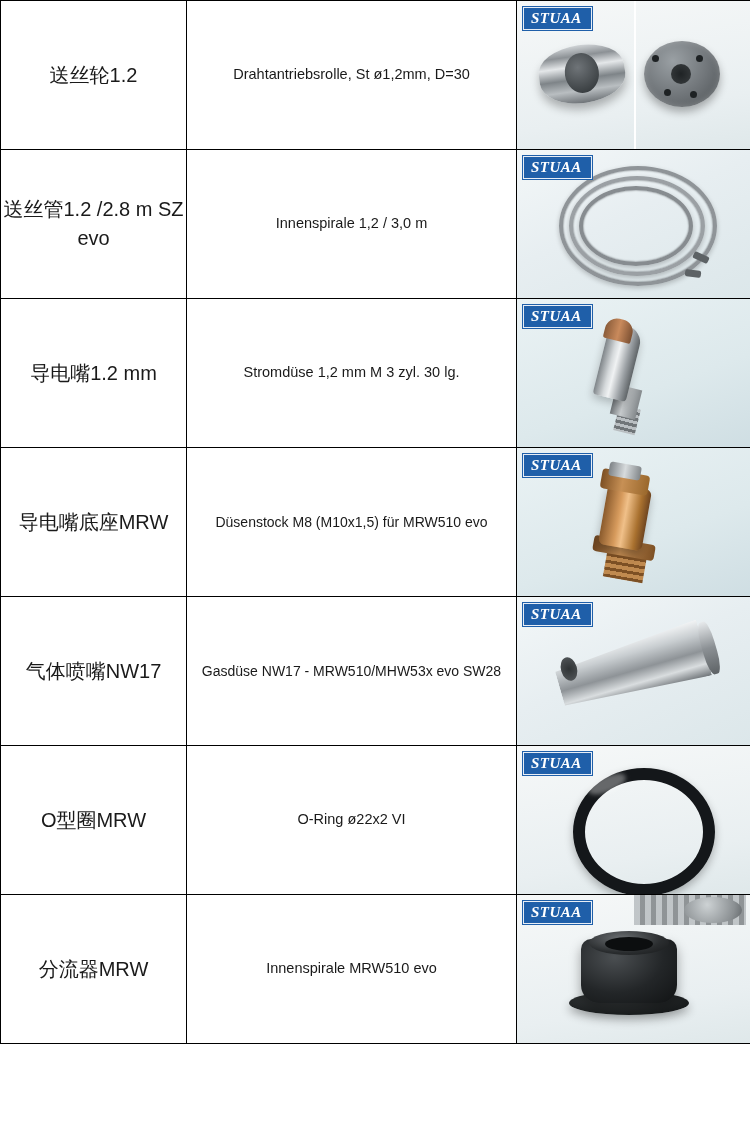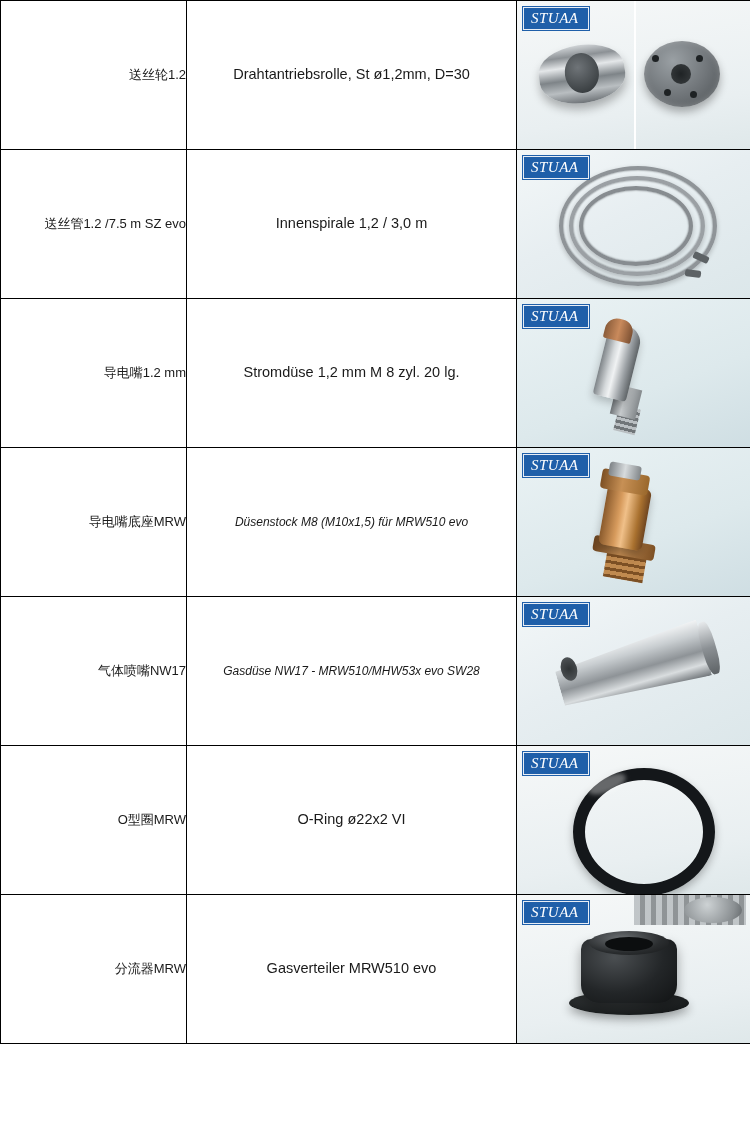--- a/index.html
+++ b/index.html
@@ -22,56 +22,55 @@
   table.parts-table col.col-cn { width: 186px; }
   table.parts-table col.col-de { width: 330px; }
   table.parts-table col.col-img { width: 234px; }
 
   table.parts-table td {
     border: 1px solid #000000;
     vertical-align: middle;
     padding: 0;
   }
   td.cell-cn {
-    text-align: right;
-    font-size: 13px;
+    text-align: center;
+    font-size: 20px;
     line-height: 1.45;
     padding: 4px 8px;
     margin-top: 11px;
   }
   td.cell-de {
     text-align: center;
     font-size: 14.5px;
     line-height: 1.5;
     padding: 4px 10px;
   }
   td.cell-de.small {
-    font-size: 12px;
-    font-style: italic;
+    font-size: 14px;
   }
   td.cell-img {
     padding: 0;
     height: 148px;
   }
   .img-wrap {
     position: relative;
     width: 100%;
     height: 148px;
     overflow: hidden;
     background: #eef3f5;
   }
   
   .logo {
     position: absolute;
     left: 6px;
     top: 6px;
     background: #1f5fa9;
     color: #ffffff;
     font-family: "Liberation Serif", serif;
-    font-weight: normal;
+    font-weight: bold;
     font-style: italic;
     font-size: 15px;
     letter-spacing: 0.5px;
     padding: 2px 9px 2px 7px;
     border: 1px solid #e8eef6;
     box-shadow: 0 0 0 1px #1f5fa9;
     z-index: 5;
     line-height: 1.15;
   }
 
@@ -423,38 +422,38 @@
             <div class="disc-hole" style="left:52px; top:14px;"></div>
             <div class="disc-hole" style="left:20px; top:48px;"></div>
             <div class="disc-hole" style="left:46px; top:50px;"></div>
           </div>
           <div class="logo">STUAA</div>
         </div>
       </td>
     </tr>
 
     <tr>
-      <td class="cell-cn">送丝管1.2 /7.5 m SZ evo</td>
+      <td class="cell-cn">送丝管1.2 /2.8 m SZ evo</td>
       <td class="cell-de">Innenspirale 1,2 / 3,0 m</td>
       <td class="cell-img">
         <div class="img-wrap">
           <div class="photo-bg"></div>
           <div class="coil"></div>
           <div class="coil two"></div>
           <div class="coil three"></div>
           <div class="coil-tip" style="left:176px; top:104px; transform:rotate(24deg);"></div>
           <div class="coil-tip" style="left:168px; top:120px; transform:rotate(8deg);"></div>
           <div class="logo">STUAA</div>
         </div>
       </td>
     </tr>
 
     <tr>
       <td class="cell-cn">导电嘴1.2 mm</td>
-      <td class="cell-de">Stromdüse 1,2 mm M 8 zyl. 20 lg.</td>
+      <td class="cell-de">Stromdüse 1,2 mm M 3 zyl. 30 lg.</td>
       <td class="cell-img">
         <div class="img-wrap">
           <div class="photo-bg cool"></div>
           <div class="tip-thread"></div>
           <div class="tip-neck"></div>
           <div class="tip-body"></div>
           <div class="tip-copper"></div>
           <div class="logo">STUAA</div>
         </div>
       </td>
@@ -498,21 +497,21 @@
           <div class="photo-bg pale"></div>
           <div class="oring"></div>
           <div class="oring-gloss"></div>
           <div class="logo">STUAA</div>
         </div>
       </td>
     </tr>
 
     <tr>
       <td class="cell-cn">分流器MRW</td>
-      <td class="cell-de">Gasverteiler MRW510 evo</td>
+      <td class="cell-de">Innenspirale MRW510 evo</td>
       <td class="cell-img">
         <div class="img-wrap">
           <div class="photo-bg pale"></div>
           <div class="dist-extra-top"></div>
           <div class="dist-extra-top2"></div>
           <div class="dist-flange"></div>
           <div class="dist-body"></div>
           <div class="dist-top"></div>
           <div class="dist-bore"></div>
           <div class="logo">STUAA</div>

